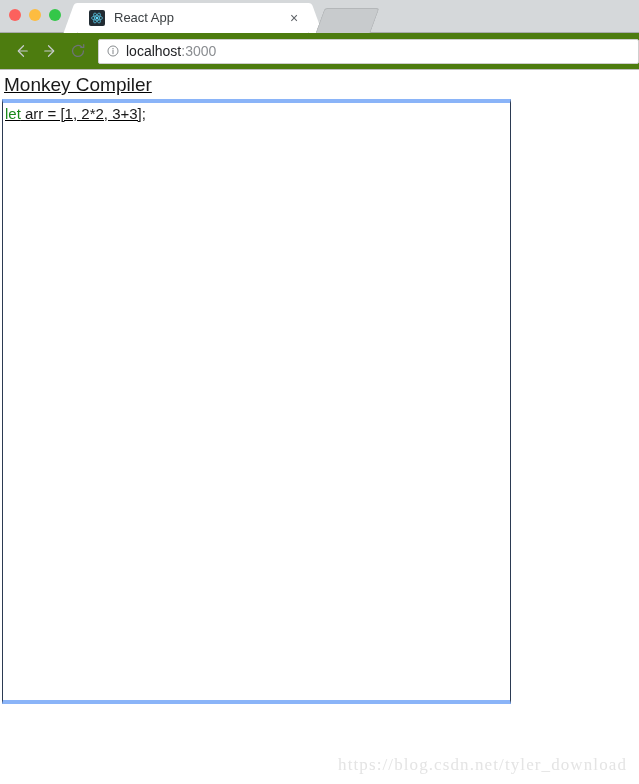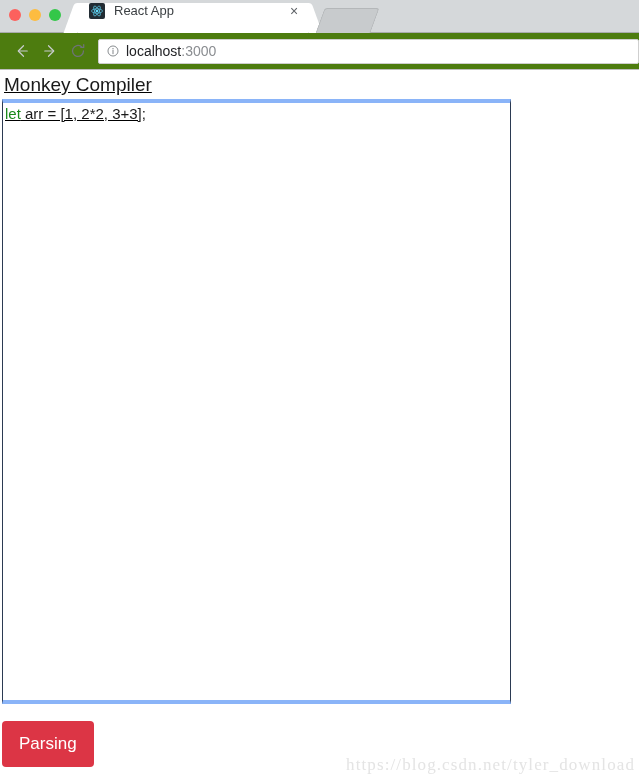--- a/index.html
+++ b/index.html
@@ -50,20 +50,21 @@
     position: absolute;
     left: 78px;
     top: 3px;
     width: 230px;
     height: 30px;
     background: #ffffff;
     border-top-left-radius: 3px;
     border-top-right-radius: 3px;
     box-sizing: border-box;
     display: flex;
+    align-items: center;
     padding: 0 6px 0 11px;
   }
   
   .tab::before, .tab::after {
     content: "";
     position: absolute;
     bottom: 0;
     width: 14px;
     height: 30px;
     background: #ffffff;
@@ -239,21 +240,21 @@
     line-height: 20px;
     border: none;
     border-radius: 4px;
     padding: 13px 17px;
     font-family: "Liberation Sans", sans-serif;
     cursor: pointer;
   }
 
   .watermark {
     position: absolute;
-    right: 4px;
+    right: 12px;
     bottom: 8px;
     font-family: "Liberation Serif", serif;
     font-size: 17px;
     letter-spacing: 1.1px;
     color: #e4e4e4;
     white-space: nowrap;
     user-select: none;
   }
 </style>
 </head>
@@ -330,18 +331,15 @@
 </div>
 
 <div class="page">
 
   <h1 class="page-title">Monkey Compiler</h1>
 
   <div class="editor">
     <div class="code-line"><span class="tok-keyword">let</span><span class="tok-plain"> arr = [1, 2*2, 3+3];</span></div>
   </div>
 
-  <div class="action-bar">
-    <button class="parsing-button">Parsing</button>
-  </div>
 
   <div class="watermark">https://blog.csdn.net/tyler_download</div>
 </div>
 
 </body></html>

